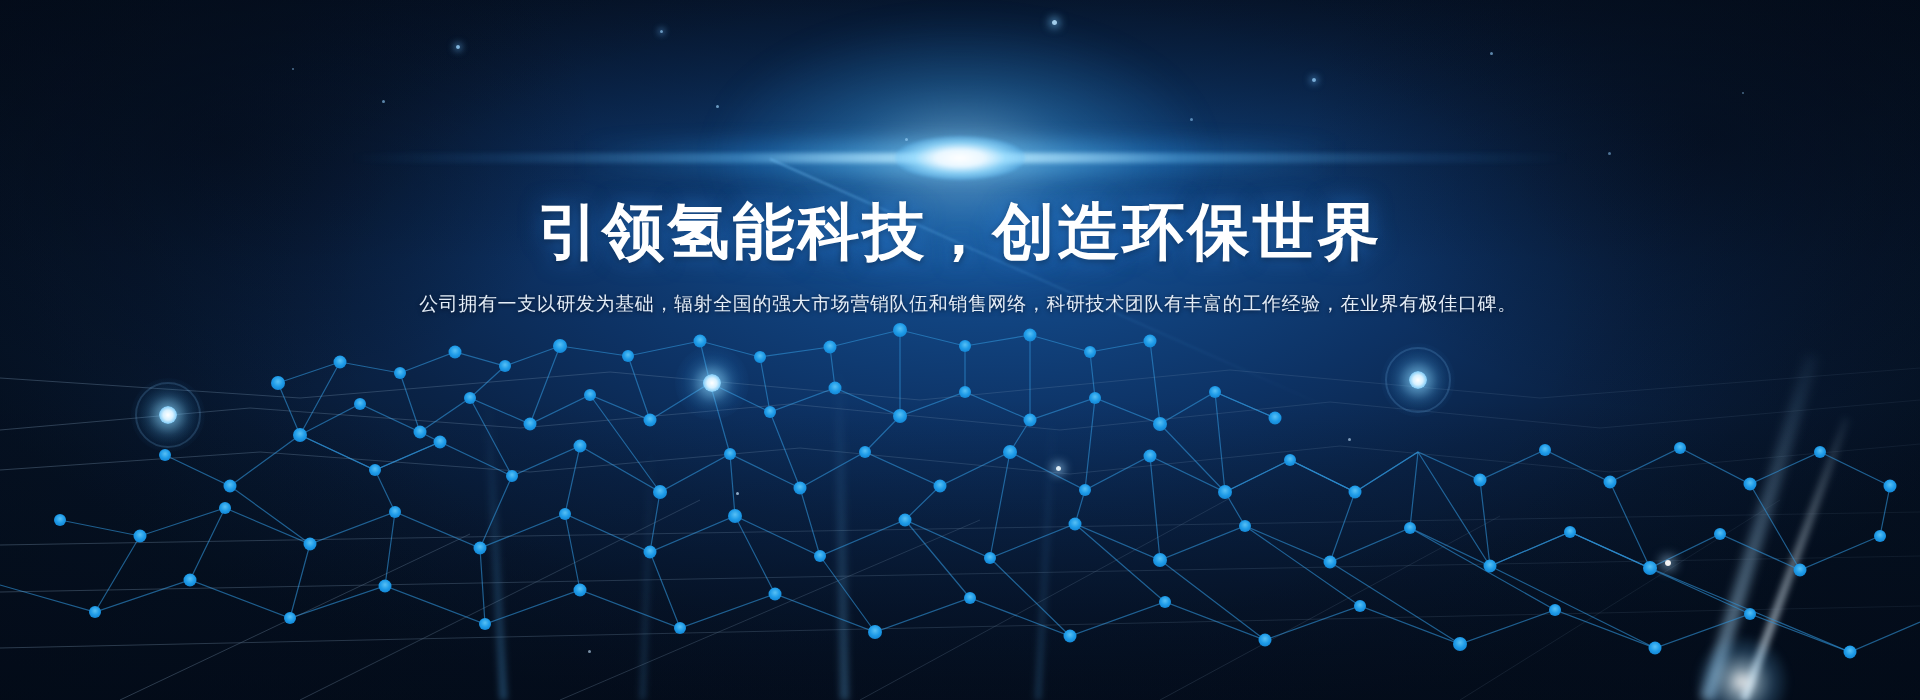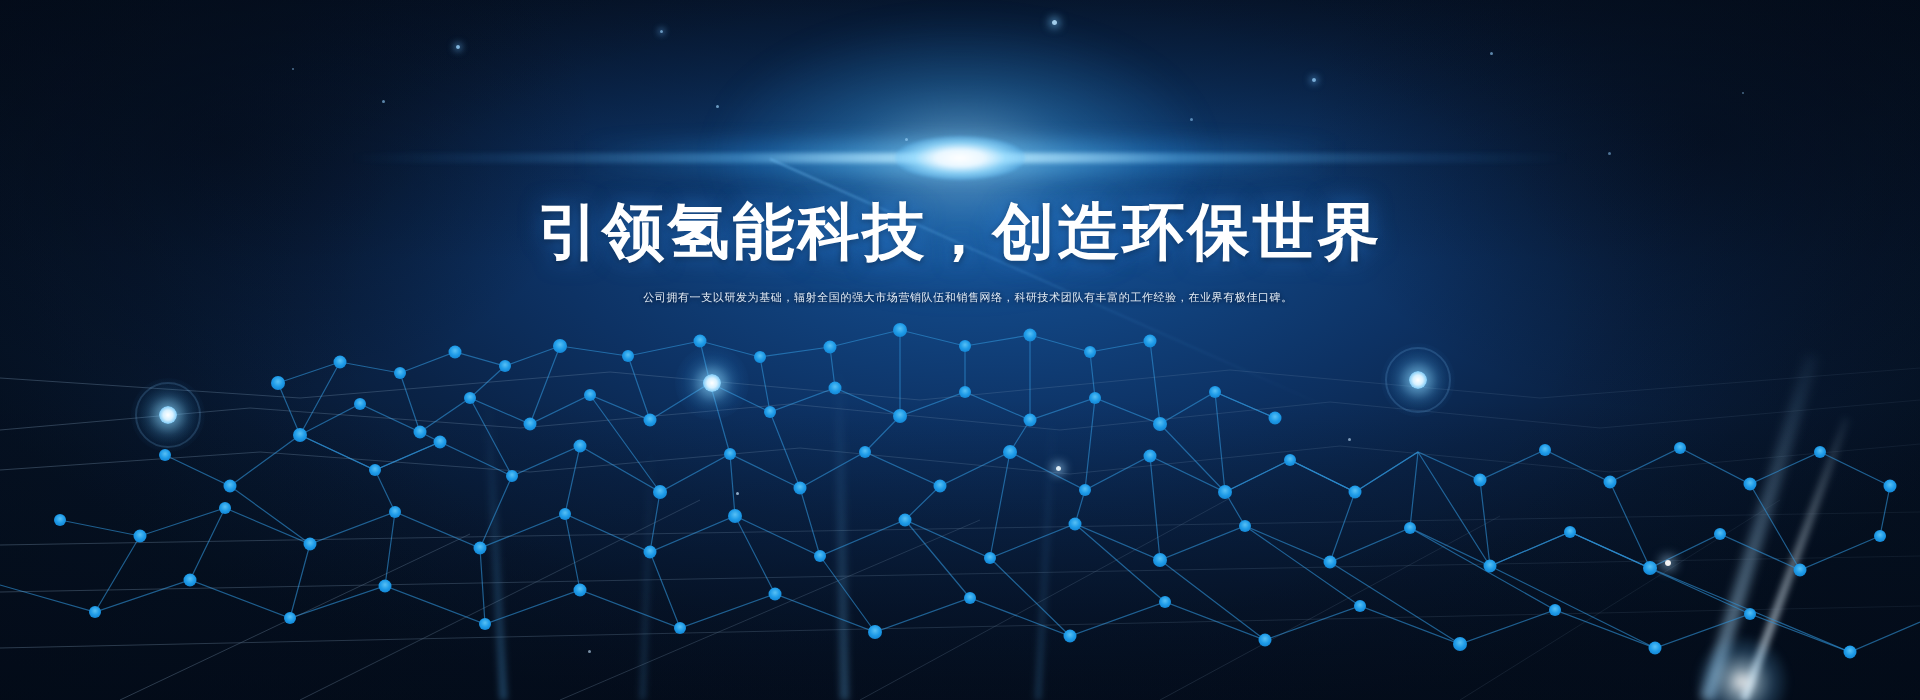--- a/index.html
+++ b/index.html
@@ -144,21 +144,21 @@
     font-size:62px;
     font-weight:bold;
     letter-spacing:3px;
     line-height:1.15;
     text-shadow:0 0 22px rgba(40,120,210,.75), 0 2px 6px rgba(0,0,0,.45);
   }
   .hero-sub{
     margin:0;
     padding-top:22px;
     color:#e4edf7;
-    font-size:11px;
+    font-size:19px;
     font-weight:normal;
     letter-spacing:.6px;
     line-height:1.6;
     text-shadow:0 1px 4px rgba(0,8,24,.75);
     padding-left:16px;
   }
 </style>
 </head>
 <body>
 

